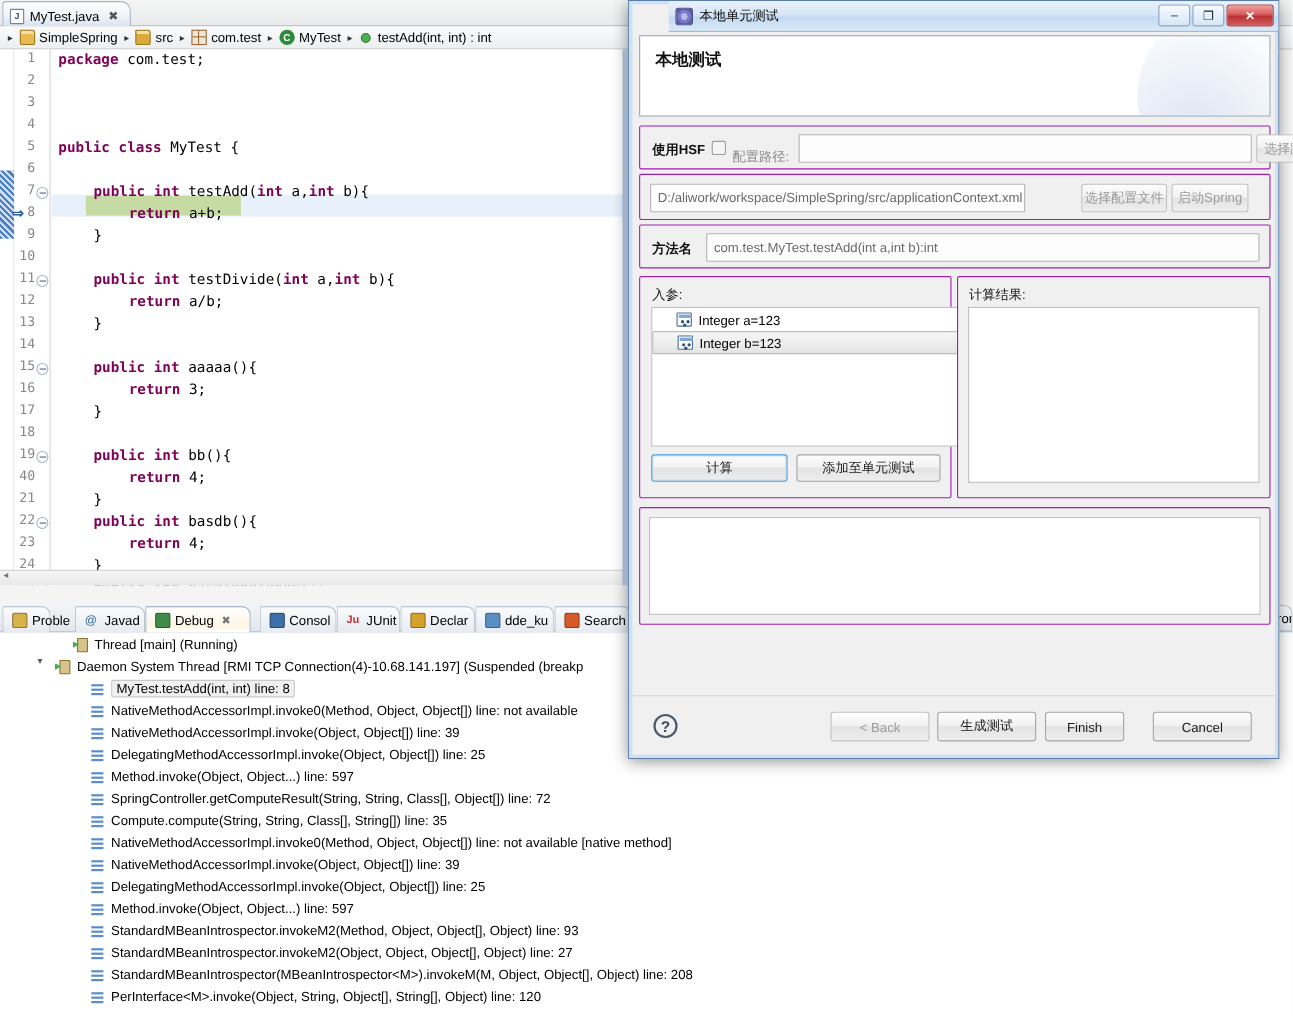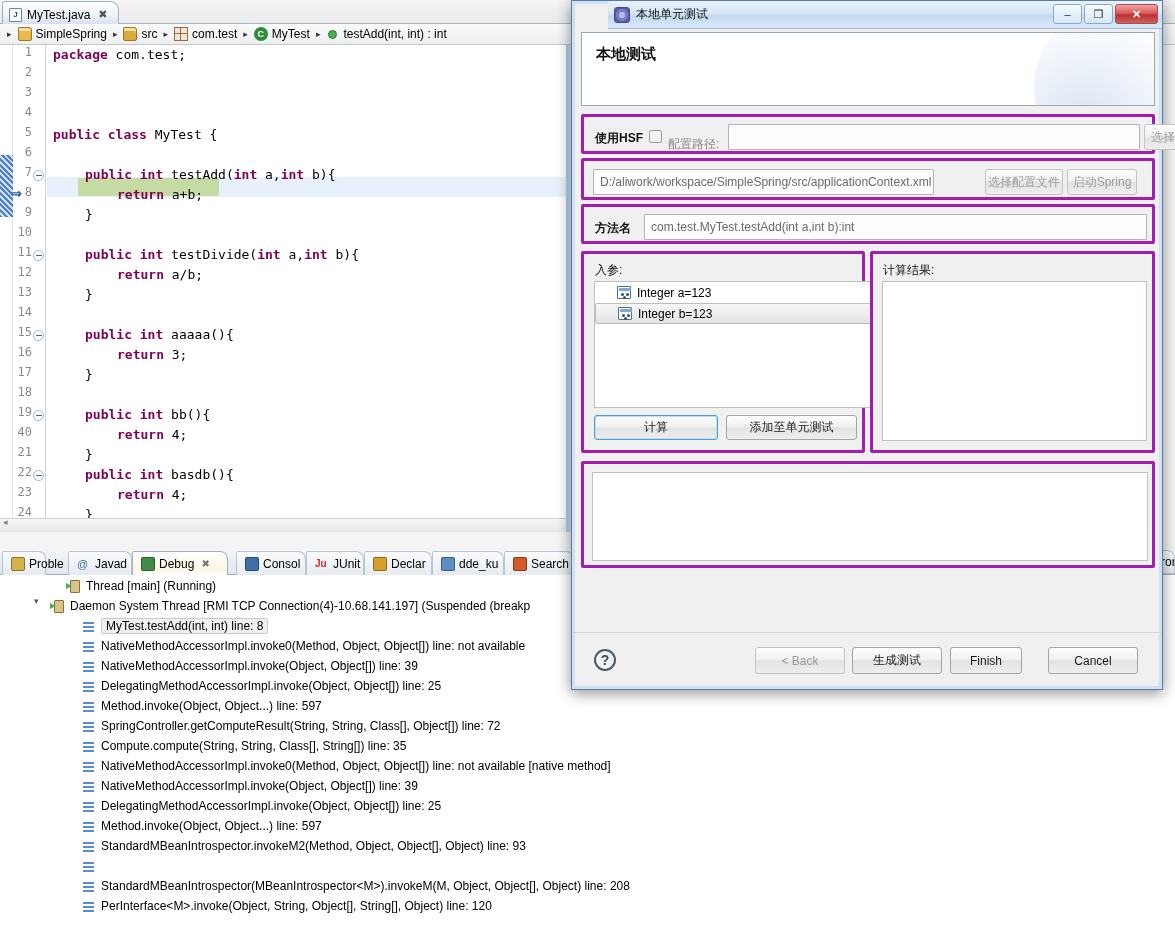--- a/index.html
+++ b/index.html
@@ -136,21 +136,21 @@
   .wbtn.close{ width:43px;border:1px solid #a05050;
      background:linear-gradient(to bottom,#f3a3a3 0%,#d85a5a 45%,#bb3030 55%,#d06060 100%);
      color:#fff; font-weight:bold; }
 
   .dlg-header { position:absolute; left:9px; top:31px; width:574px; height:74px;
      background:#ffffff; border:1px solid #9aa7b5; overflow:hidden; }
   .dlg-header:after{ content:""; position:absolute; right:-50px; top:-30px; width:170px;height:170px;
      border-radius:50%; background:radial-gradient(circle at 30% 70%, rgba(190,208,235,.55), rgba(255,255,255,0) 70%); }
   .dlg-header-title{ position:absolute; left:14px; top:12px; font-size:15px; font-weight:bold; color:#111; }
 
-  .grp { position:absolute; border:3px solid #a21caf; background:#f0f0f0; border-radius:2px; }
+  .grp { position:absolute; border:1px solid #a21caf; background:#f0f0f0; border-radius:2px; }
   .lbl { font-size:12px; color:#111; }
   .lbl.dim { color:#8a8a8a; }
   .txt { background:#fdfdfd; border:1px solid #b4b4b4; height:26px; font-size:12px;
      color:#555; display:flex; align-items:center; padding:0 6px; border-radius:1px; }
   .txt.readonly{ color:#6a6a6a; }
   .btn { border:1px solid #a5a5a5; border-radius:3px; height:26px;
      background:linear-gradient(to bottom,#fdfdfd 0%,#f2f2f2 45%,#e3e3e3 52%,#eeeeee 100%);
      display:flex;align-items:center;justify-content:center; font-size:12px; color:#1a1a1a; }
   .btn.dim{ color:#9b9b9b; border-color:#c2c2c2; }
   .btn.primary{ border:1px solid #4f9fd6; box-shadow:0 0 0 1px #bfe0f5 inset; }
@@ -370,20 +370,21 @@
           <span>Method.invoke(Object, Object...) line: 597</span>
         </div>
         <div class="tree-row" style="top: 261px; left: 66px;">
           <span class="tw" style="visibility: hidden;"></span>
           <span class="ic-frame"></span>
           <span>StandardMBeanIntrospector.invokeM2(Method, Object, Object[], Object) line: 93</span>
         </div>
         <div class="tree-row" style="top: 281px; left: 66px;">
           <span class="tw" style="visibility: hidden;"></span>
           <span class="ic-frame"></span>
+          <span>StandardMBeanIntrospector.invokeM2(Object, Object, Object[], Object) line: 27</span>
         </div>
         <div class="tree-row" style="top: 301px; left: 66px;">
           <span class="tw" style="visibility: hidden;"></span>
           <span class="ic-frame"></span>
           <span>StandardMBeanIntrospector(MBeanIntrospector&lt;M&gt;).invokeM(M, Object, Object[], Object) line: 208</span>
         </div>
         <div class="tree-row" style="top: 321px; left: 66px;">
           <span class="tw" style="visibility: hidden;"></span>
           <span class="ic-frame"></span>
           <span>PerInterface&lt;M&gt;.invoke(Object, String, Object[], String[], Object) line: 120</span>

